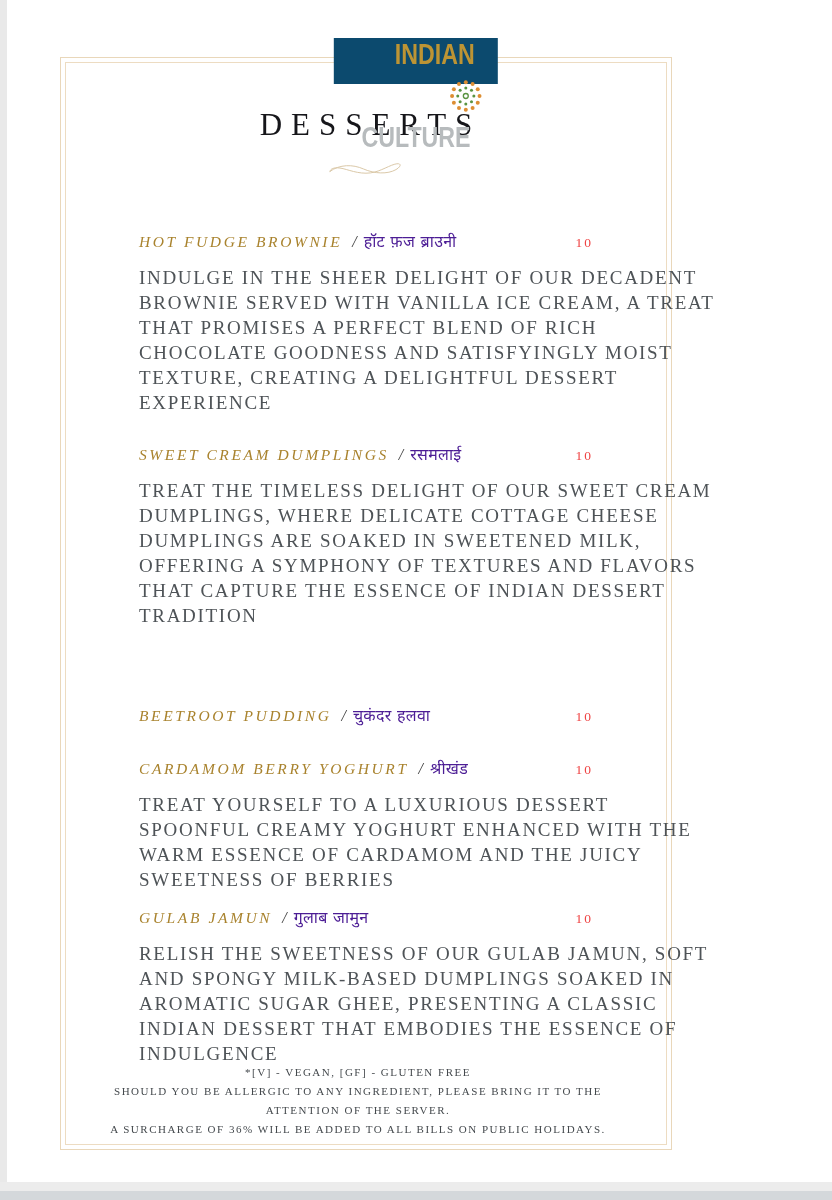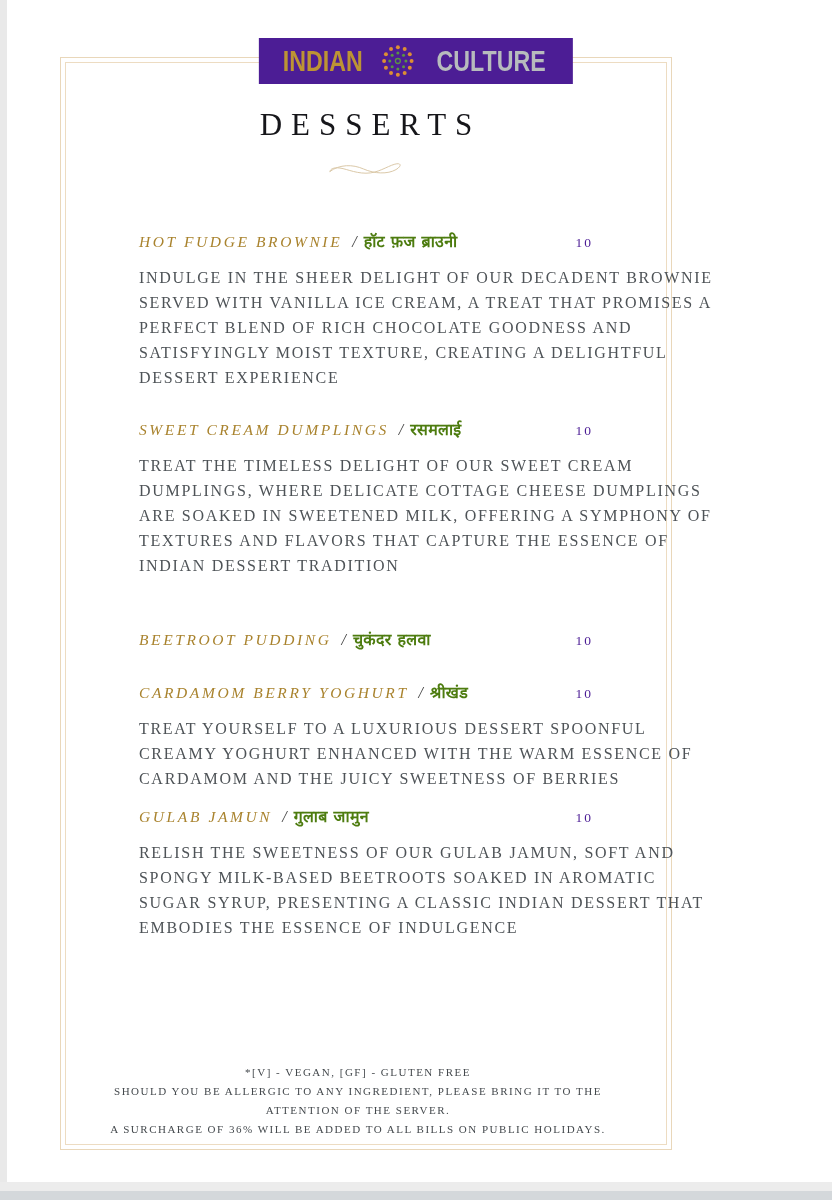--- a/index.html
+++ b/index.html
@@ -32,22 +32,22 @@
   }
   .frame-inner {
     position: absolute; inset: 4px;
     border: 1px solid #eddcc2;
     pointer-events: none;
   }
 
   
   .logo {
     position: absolute; top: 38px; left: 50%; transform: translateX(-50%);
-    display: flex; align-items: center; gap: 7px;
-    background: #4c1d95; padding: 0 14px; z-index: 3; height: 46px;
+    display: flex; align-items: flex-end; gap: 7px;
+    background: #0c4a6e; padding: 0 14px; z-index: 3; height: 46px; flex-direction: column;
   }
   .logo-word {
     font-family: "Liberation Sans", sans-serif;
     font-weight: 700; font-size: 29px; letter-spacing: 0px;
     display: inline-block; transform: scaleX(0.8);
   }
   .logo-left  { color: #bd9434; }
   .logo-right { color: #b7bbbd; }
 
   .content { position: absolute; inset: 0; padding: 50px 78px 0; }
@@ -55,46 +55,46 @@
   .menu-title {
     font-family: "Liberation Serif", serif;
     font-weight: 500; font-size: 31px; line-height: 34px;
     letter-spacing: 9px; text-indent: 9px;
     color: #16161a; text-align: center;
   }
   .ornament { display: block; margin: 18px auto 0; }
 
   .items { margin-top: 52px; }
   .item { margin-bottom: 28px; }
-  .item.sp-lg { margin-bottom: 50px; }
+  .item.sp-lg { margin-bottom: 76px; }
   .item.sp-md { margin-bottom: 14px; }
 
   .item-head { display: flex; align-items: baseline; line-height: 24px; }
   .item-name {
     font-family: "Liberation Serif", serif; font-style: italic;
     font-size: 15.5px; letter-spacing: 2.6px; color: #a9832e;
     font-weight: 500;
   }
   .item-sep {
     font-family: "Liberation Serif", serif; font-style: italic;
     font-size: 16px; color: #3c3c3c; margin: 0 7px 0 10px;
   }
   .item-hindi {
     font-family: "DejaVu Sans", sans-serif;
-    font-size: 16px; color: #4d7c0f; letter-spacing: 0.3px; font-weight: bold;
+    font-size: 16px; color: #4c1d95; letter-spacing: 0.3px;
   }
   .item-price {
     margin-left: auto;
     font-family: "Liberation Serif", serif;
-    font-size: 13.5px; letter-spacing: 2px; color: #4c1d95;
+    font-size: 13.5px; letter-spacing: 2px; color: #ef4444;
   }
   .item-desc {
     margin-top: 10px; width: 577px;
     font-family: "Liberation Serif", serif;
-    font-size: 16px; line-height: 25px; letter-spacing: 1.7px;
+    font-size: 19px; line-height: 25px; letter-spacing: 1.7px;
     color: #4e5357;
   }
 
   .footer {
     position: absolute; left: 16px; right: 32px; bottom: 10px;
     text-align: center;
     font-family: "Liberation Serif", serif;
     font-size: 11px; line-height: 19px; letter-spacing: 1.5px;
     color: #44494d;
   }
@@ -190,21 +190,21 @@
         <p class="item-desc">TREAT YOURSELF TO A LUXURIOUS DESSERT SPOONFUL CREAMY YOGHURT ENHANCED WITH THE WARM ESSENCE OF CARDAMOM AND THE JUICY SWEETNESS OF BERRIES</p>
       </div>
 
       <div class="item">
         <div class="item-head">
           <span class="item-name">GULAB JAMUN</span>
           <span class="item-sep">/</span>
           <span class="item-hindi">गुलाब जामुन</span>
           <span class="item-price">10</span>
         </div>
-        <p class="item-desc">RELISH THE SWEETNESS OF OUR GULAB JAMUN, SOFT AND SPONGY MILK-BASED BEETROOTS SOAKED IN AROMATIC SUGAR SYRUP, PRESENTING A CLASSIC INDIAN DESSERT THAT EMBODIES THE ESSENCE OF INDULGENCE</p>
+        <p class="item-desc">RELISH THE SWEETNESS OF OUR GULAB JAMUN, SOFT AND SPONGY MILK-BASED DUMPLINGS SOAKED IN AROMATIC SUGAR GHEE, PRESENTING A CLASSIC INDIAN DESSERT THAT EMBODIES THE ESSENCE OF INDULGENCE</p>
       </div>
 
     </div>
   </div>
 
   <div class="footer">
     <div>*[V] - VEGAN, [GF] - GLUTEN FREE</div>
     <div>SHOULD YOU BE ALLERGIC TO ANY INGREDIENT, PLEASE BRING IT TO THE ATTENTION OF THE SERVER.</div>
     <div>A SURCHARGE OF 36% WILL BE ADDED TO ALL BILLS ON PUBLIC HOLIDAYS.</div>
   </div>

